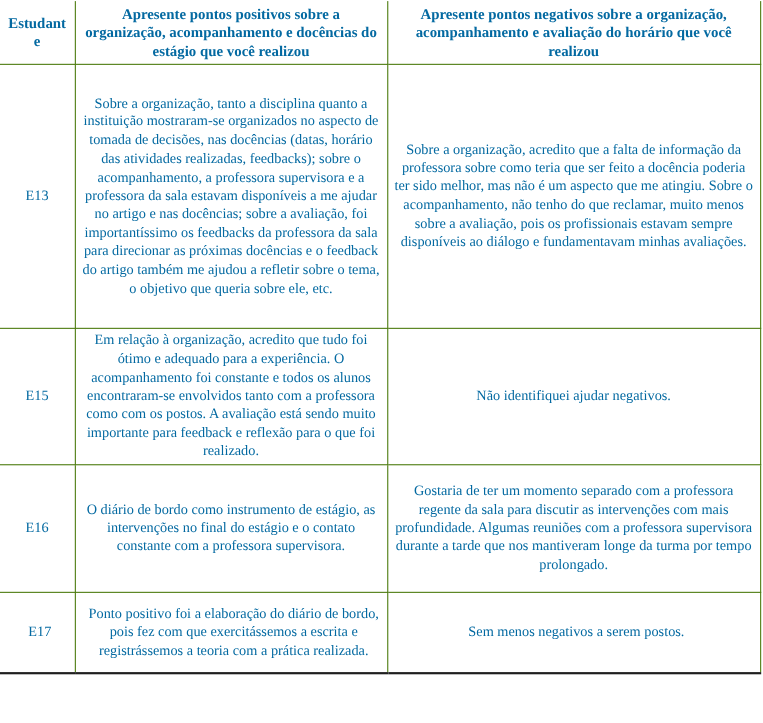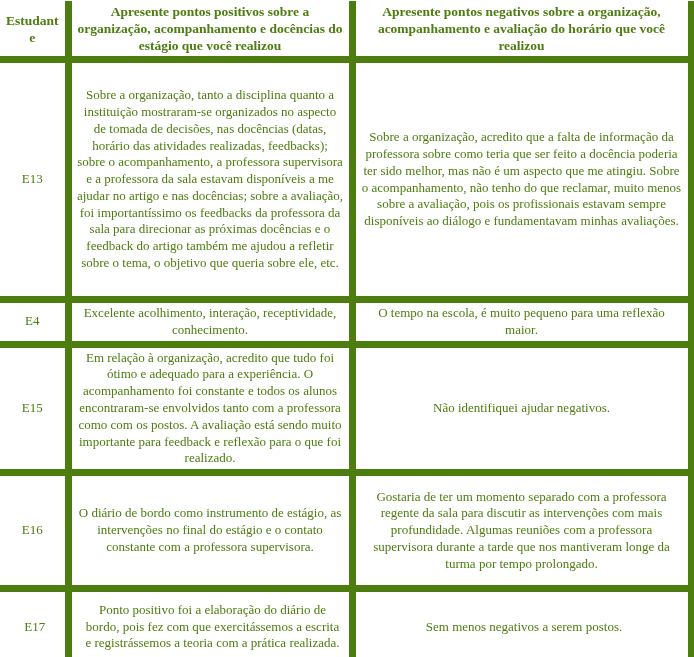--- a/index.html
+++ b/index.html
@@ -6,32 +6,32 @@
     margin: 0;
     padding: 0;
     background: #ffffff;
   }
   .page {
     width: 694px;
     height: 657px;
     background: #ffffff;
     overflow: hidden;
     font-family: "Liberation Serif", "DejaVu Serif", serif;
-    color: #4d7c0f;
+    color: #0369a1;
     box-sizing: border-box;
     padding-top: 1px;
   }
   table.survey {
     border-collapse: collapse;
     table-layout: fixed;
     width: 691px;
   }
   table.survey th,
   table.survey td {
-    border: 7px solid #4d7c0f;
+    border: 1px solid #4d7c0f;
     text-align: center;
     vertical-align: middle;
     padding: 2px 5px;
     box-sizing: border-box;
     font-size: 13px;
     line-height: 16.8px;
     word-wrap: break-word;
   }
   
   table.survey th:first-child,
@@ -71,25 +71,20 @@
         <th>Apresente pontos positivos sobre a organização, acompanhamento e docências do estágio que você realizou</th>
         <th>Apresente pontos negativos sobre a organização, acompanhamento e avaliação do horário que você realizou</th>
       </tr>
     </thead>
     <tbody>
       <tr class="r-e13">
         <td>E13</td>
         <td>Sobre a organização, tanto a disciplina quanto a instituição mostraram-se organizados no aspecto de tomada de decisões, nas docências (datas, horário das atividades realizadas, feedbacks); sobre o acompanhamento, a professora supervisora e a professora da sala estavam disponíveis a me ajudar no artigo e nas docências; sobre a avaliação, foi importantíssimo os feedbacks da professora da sala para direcionar as próximas docências e o feedback do artigo também me ajudou a refletir sobre o tema, o objetivo que queria sobre ele, etc.</td>
         <td>Sobre a organização, acredito que a falta de informação da professora sobre como teria que ser feito a docência poderia ter sido melhor, mas não é um aspecto que me atingiu. Sobre o acompanhamento, não tenho do que reclamar, muito menos sobre a avaliação, pois os profissionais estavam sempre disponíveis ao diálogo e fundamentavam minhas avaliações.</td>
       </tr>
-      <tr class="r-e4">
-        <td>E4</td>
-        <td>Excelente acolhimento, interação, receptividade, conhecimento.</td>
-        <td>O tempo na escola, é muito pequeno para uma reflexão maior.</td>
-      </tr>
       <tr class="r-e15">
         <td>E15</td>
         <td>Em relação à organização, acredito que tudo foi ótimo e adequado para a experiência. O acompanhamento foi constante e todos os alunos encontraram-se envolvidos tanto com a professora como com os postos. A avaliação está sendo muito importante para feedback e reflexão para o que foi realizado.</td>
         <td>Não identifiquei ajudar negativos.</td>
       </tr>
       <tr class="r-e16">
         <td>E16</td>
         <td>O diário de bordo como instrumento de estágio, as intervenções no final do estágio e o contato constante com a professora supervisora.</td>
         <td>Gostaria de ter um momento separado com a professora regente da sala para discutir as intervenções com mais profundidade. Algumas reuniões com a professora supervisora durante a tarde que nos mantiveram longe da turma por tempo prolongado.</td>
       </tr>

